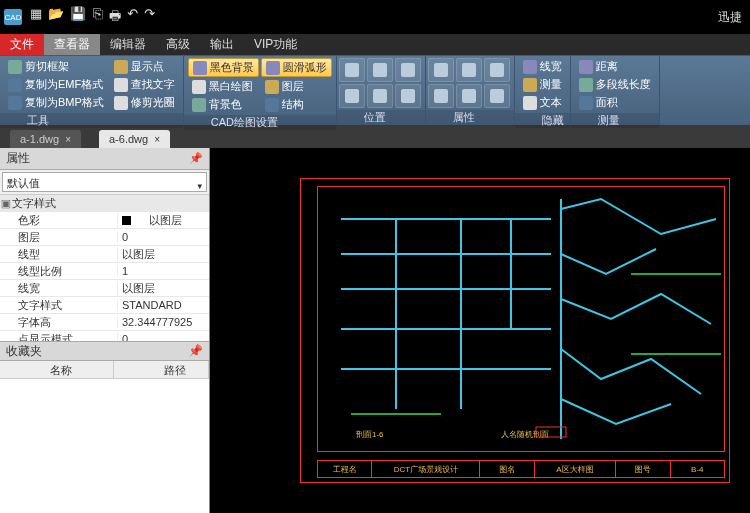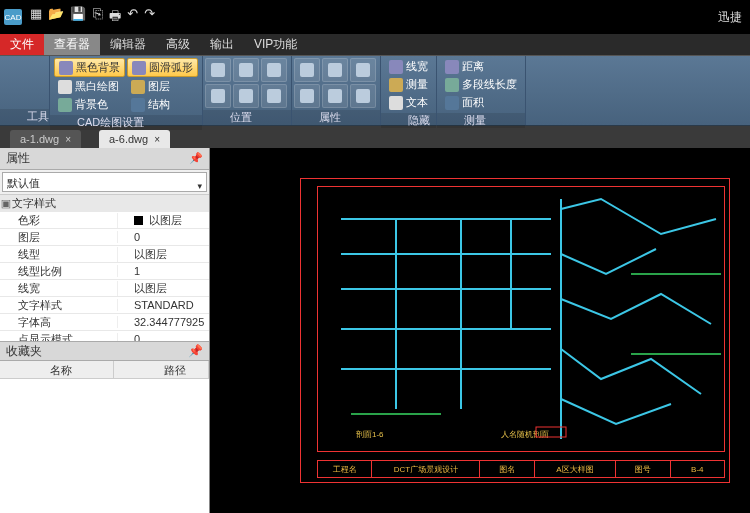--- a/index.html
+++ b/index.html
@@ -44,21 +44,21 @@
 .panelhdr .pin { margin-left: auto; cursor: pointer; font-size: 11px; }
 .drop { height: 20px; margin: 2px; border: 1px solid #aaa; background: #fff; padding: 0 4px; font-size: 11px; display:flex; align-items:flex-end; }
 .drop .arr { margin-left: auto; font-size: 9px; }
 
 .proplist { flex: 1; overflow: hidden; background: #fff; border-top: 1px solid #ccc; }
 .prow { display: flex; height: 17px; border-bottom: 1px solid #e8e8e8; font-size: 11px; align-items: center; }
 .prow.cat { background: #e8e8e8; font-weight: normal; }
 .prow .exp { width: 12px; text-align: center; color: #666; cursor: pointer; }
 .prow .key { width: 105px; padding-left: 6px; color: #333; }
 .prow.cat .key { padding-left: 0; }
-.prow .val { flex: 1; padding-left: 16px; color: #333; border-left: 1px solid #eee; display:flex; align-items:center; gap:6px; }
+.prow .val { flex: 1; padding-left: 4px; color: #333; border-left: 1px solid #eee; display:flex; align-items:center; gap:18px; }
 .prow .sq { width: 9px; height: 9px; background: #000; display: inline-block; }
 
 .favhdr { height: 20px; background: #d8d8d8; border-top: 1px solid #aaa; border-bottom: 1px solid #aaa; padding: 0 6px; display:flex; align-items:center; font-size: 12px; }
 .favcols { display: flex; height: 18px; background: #eee; border-bottom: 1px solid #ccc; font-size: 11px; }
 .favcols div { padding: 2px 6px; border-right: 1px solid #ccc; margin-left: 44px; }
 .favbody { flex: 1; min-height: 20px; background: #fff; }
 
 .canvas { flex: 1; background: #000; position: relative; overflow: hidden; }
 .frame { position: absolute; left: 90px; top: 30px; width: 430px; height: 305px; border: 1px solid #e33; }
 .frame .inner { position: absolute; left: 16px; top: 7px; right: 4px; bottom: 30px; border: 1px solid #e33; }
@@ -89,20 +89,48 @@
   <div class="tab sel">查看器</div>
   <div class="tab">编辑器</div>
   <div class="tab">高级</div>
   <div class="tab">输出</div>
   <div class="tab">VIP功能</div>
 </div>
 
 <div class="ribbon">
   <div class="ribbon-group">
     <div class="items">
+      <div class="rcol">
+        <div class="ritem">
+            <span class="ico g"></span>
+            <span>剪切框架</span>
+          </div>
+        <div class="ritem">
+            <span class="ico b"></span>
+            <span>复制为EMF格式</span>
+          </div>
+        <div class="ritem">
+            <span class="ico b"></span>
+            <span>复制为BMP格式</span>
+          </div>
+      </div>
+      <div class="rcol">
+        <div class="ritem">
+            <span class="ico y"></span>
+            <span>显示点</span>
+          </div>
+        <div class="ritem">
+            <span class="ico w"></span>
+            <span>查找文字</span>
+          </div>
+        <div class="ritem">
+            <span class="ico w"></span>
+            <span>修剪光圈</span>
+          </div>
+      </div>
     </div>
     <div class="label">工具</div>
   </div>
 
   <div class="ribbon-group">
     <div class="items">
       <div class="rcol">
         <div class="ritem hl">
             <span class="ico"></span>
             <span>黑色背景</span>

